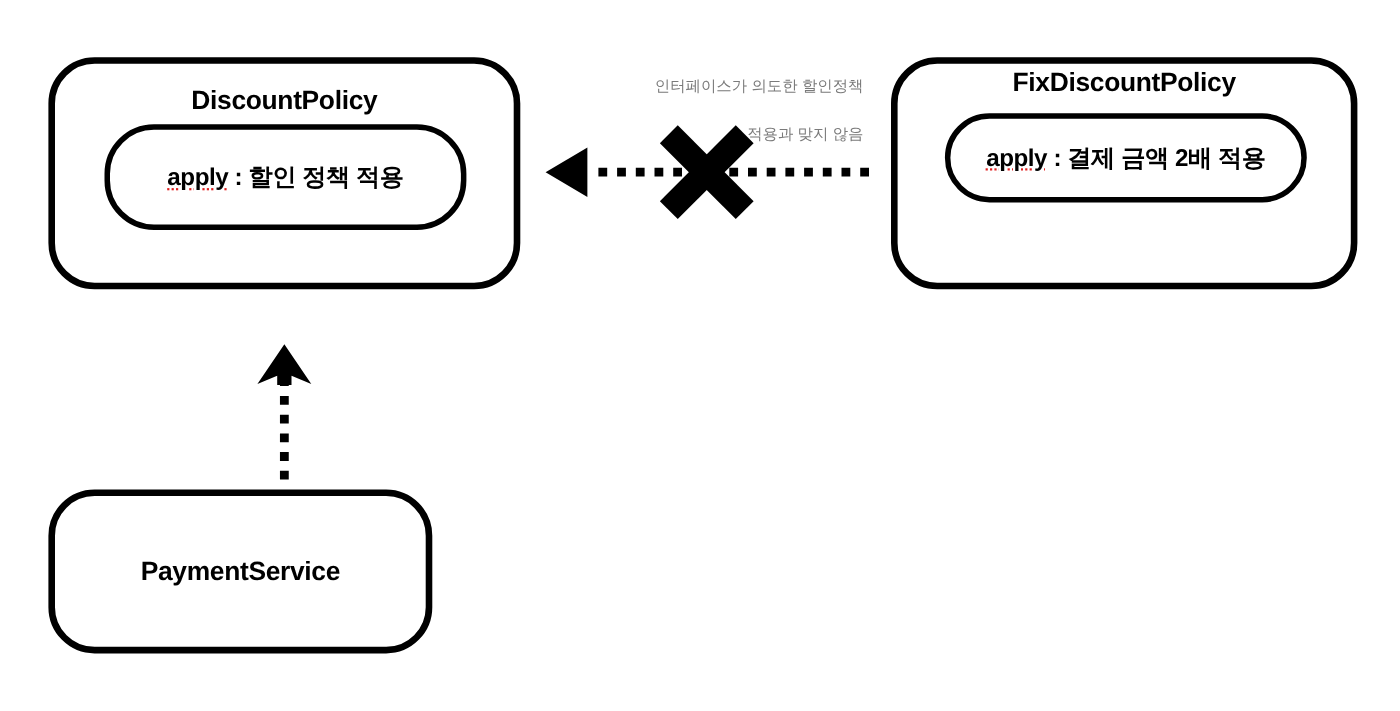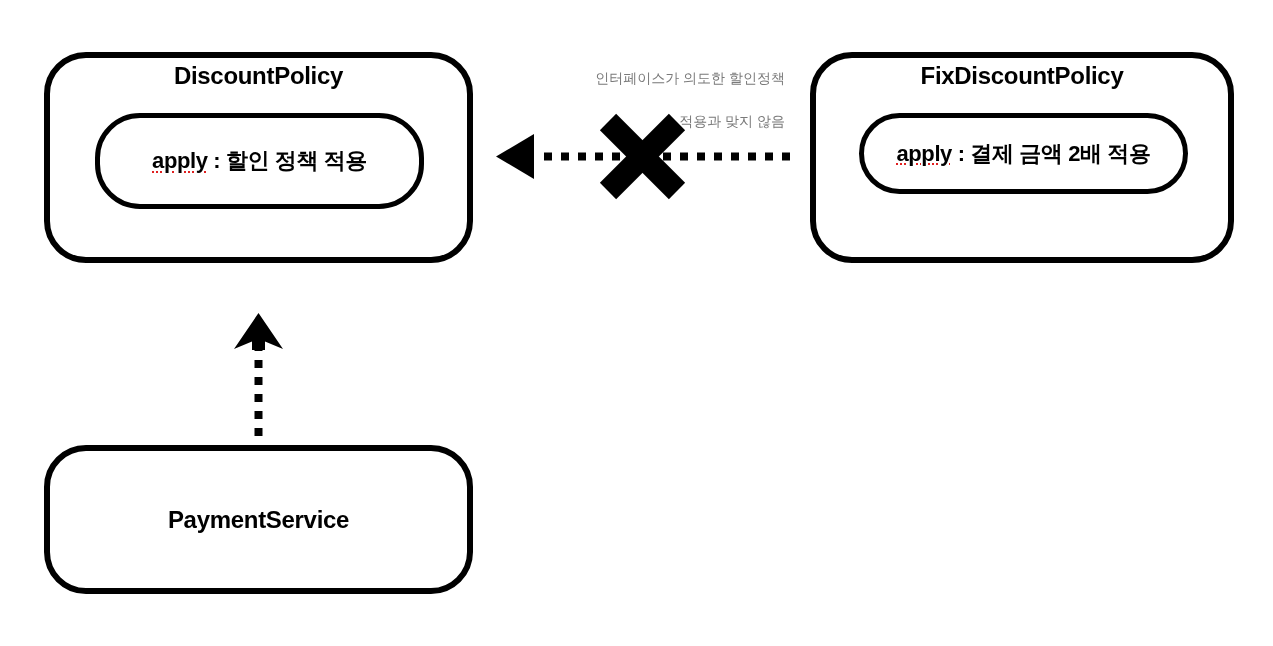--- a/index.html
+++ b/index.html
@@ -81,38 +81,38 @@
     height: 646px;
     pointer-events: none;
   }
 </style>
 </head>
 <body>
 
 <div id="canvas">
 
   <div class="class-box" style="left:44px; top:52px; width:429px; height:211px;">
-    <div class="class-title" style="top:4px;">DiscountPolicy</div>
+    <div class="class-title" style="top:20px;">DiscountPolicy</div>
   </div>
   <div class="method-pill" style="left:95px; top:113px; width:329px; height:96px;">
     <div class="method-text">
       <span class="spell-error">apply</span><span> : </span><span>할인 정책 적용</span>
     </div>
   </div>
 
   <div class="class-box" style="left:810px; top:52px; width:424px; height:211px;">
     <div class="class-title" style="top:4px;">FixDiscountPolicy</div>
   </div>
-  <div class="method-pill" style="left:859px; top:113px; width:329px; height:81px;">
+  <div class="method-pill" style="left:859px; top:103px; width:329px; height:81px;">
     <div class="method-text">
       <span class="spell-error">apply</span><span> : </span><span>결제 금액 2배 적용</span>
     </div>
   </div>
 
-  <div class="class-box" style="left:44px; top:445px; width:429px; height:149px; display:flex; align-items:center; justify-content:center;">
+  <div class="class-box" style="left:44px; top:445px; width:349px; height:149px; display:flex; align-items:center; justify-content:center;">
     <div style="font-weight:bold; font-size:24px; color:#000; letter-spacing:-0.3px;">PaymentService</div>
   </div>
 
   <div class="note" style="left:505px; top:46px; width:280px;">
     <div>인터페이스가 의도한 할인정책</div>
     <div>적용과 맞지 않음</div>
   </div>
 
   <svg id="connectors" viewBox="0 0 1273 646" xmlns="http://www.w3.org/2000/svg">
 

